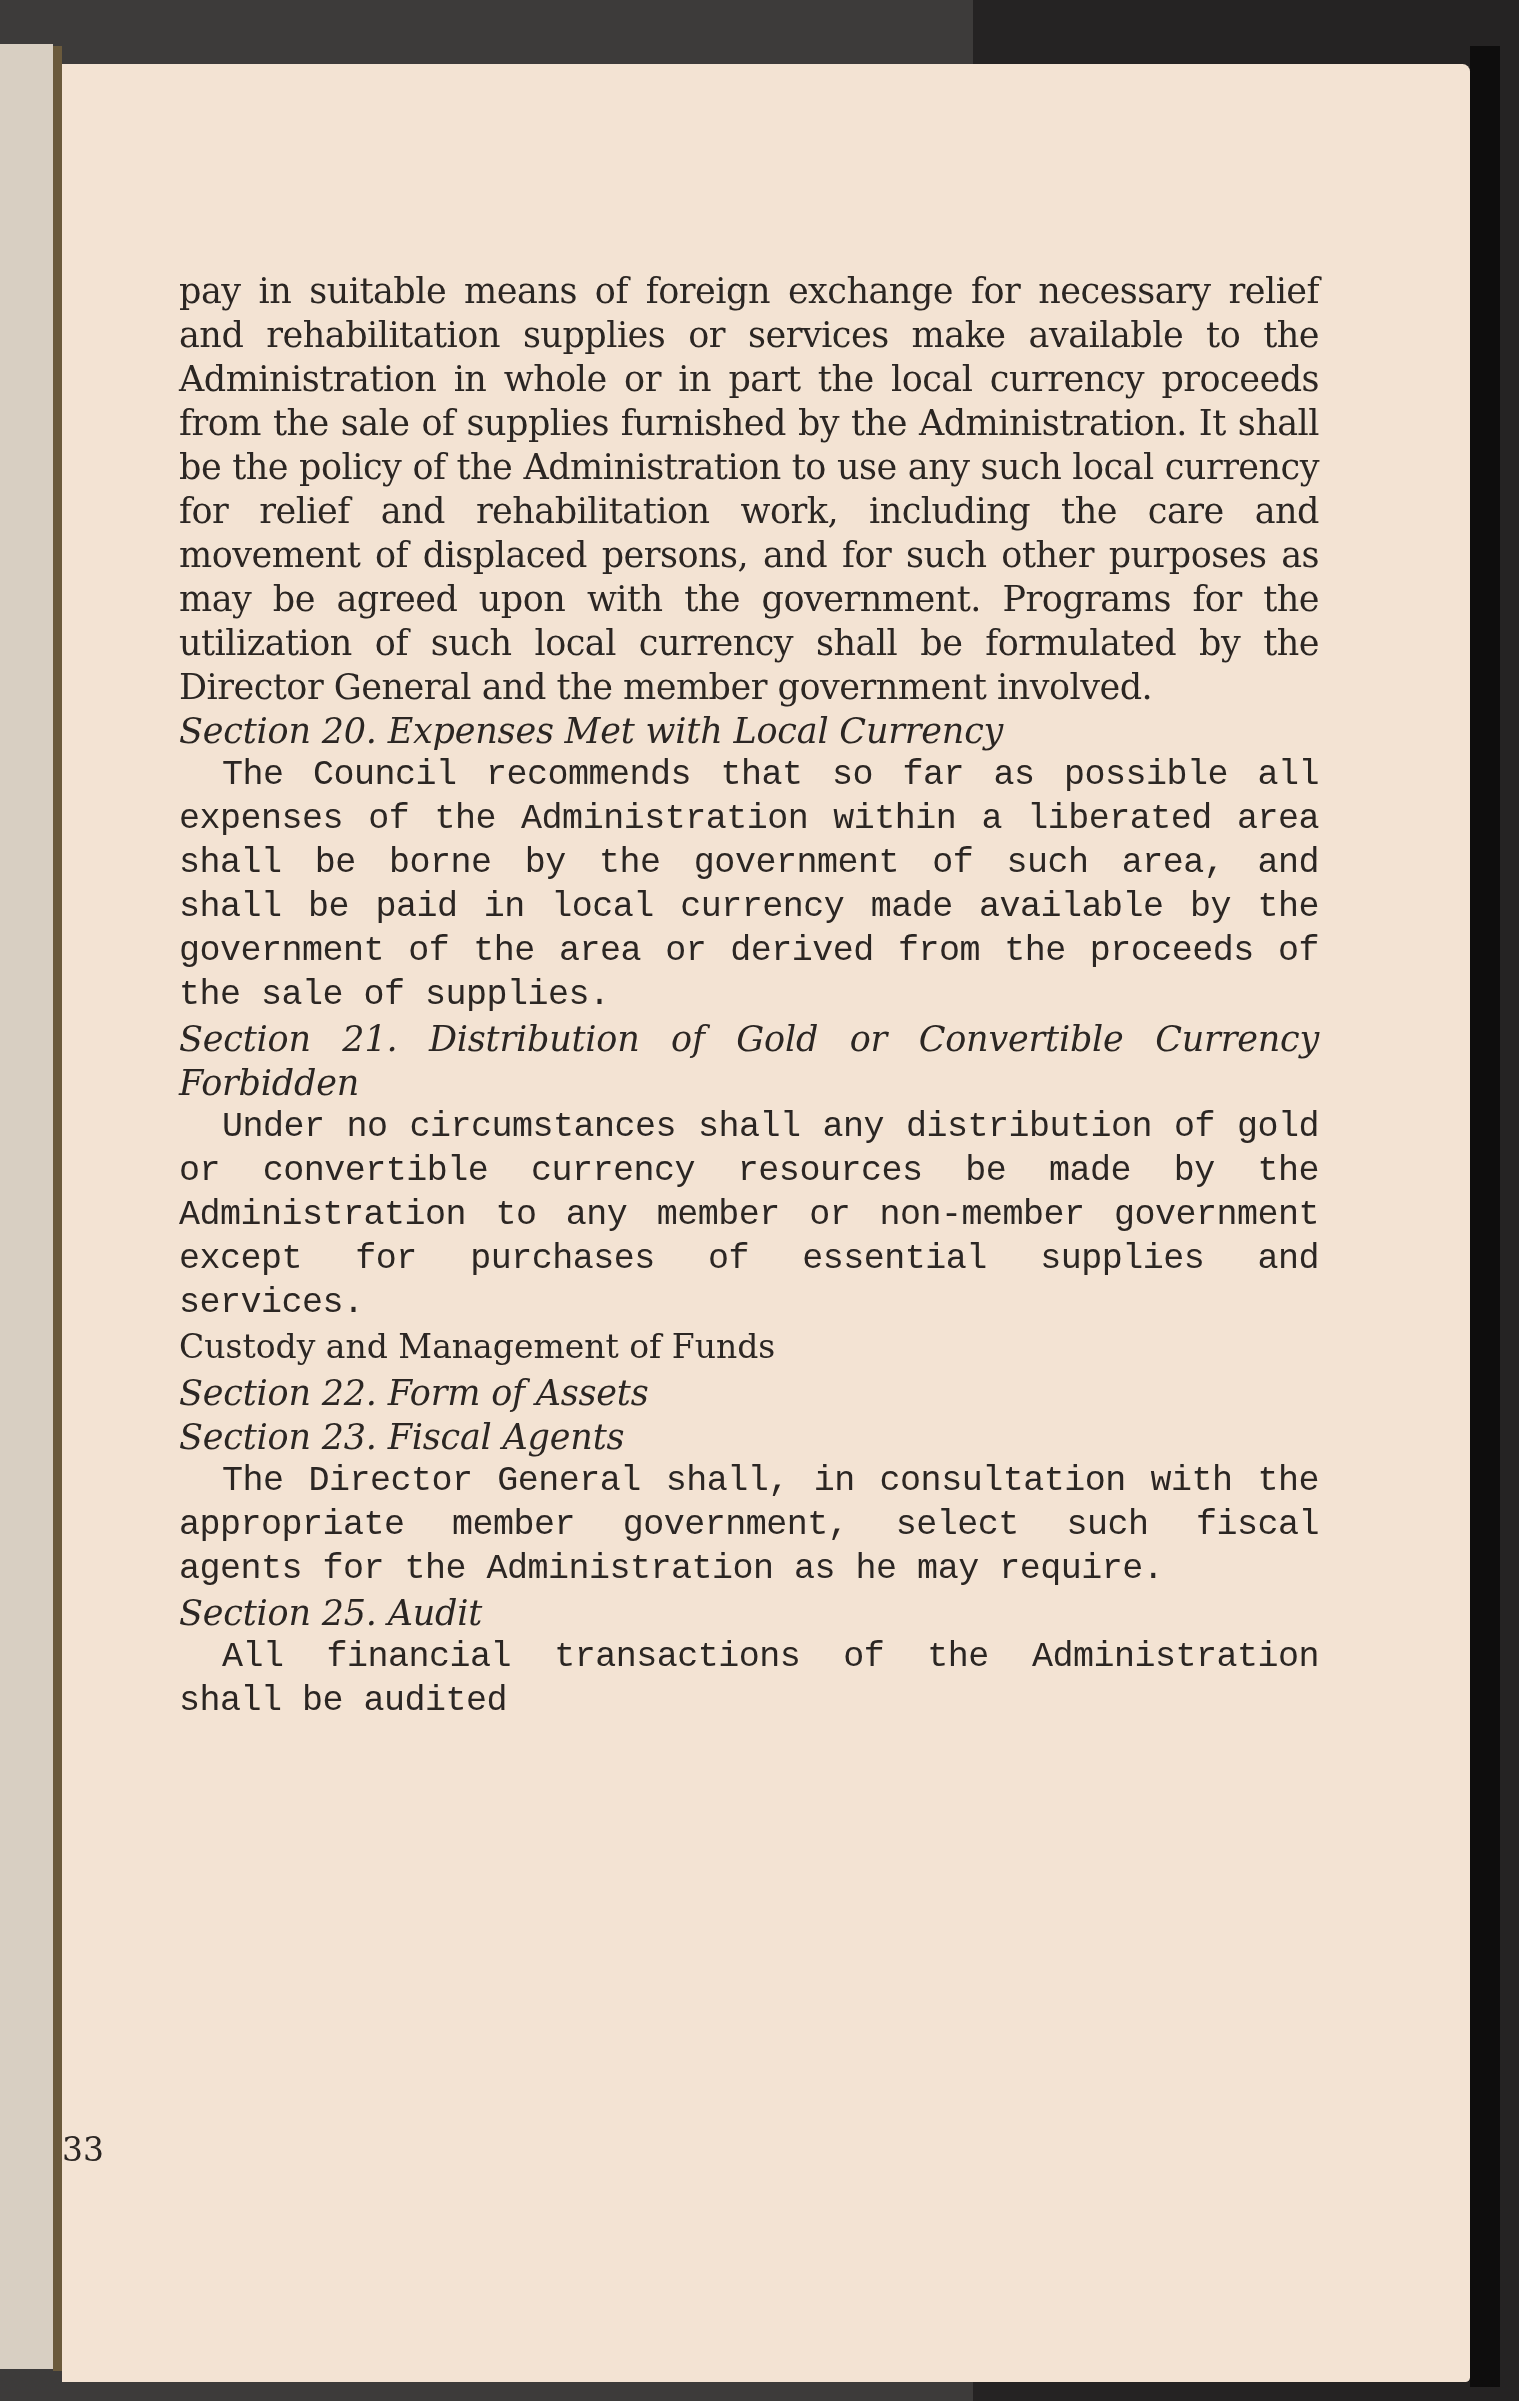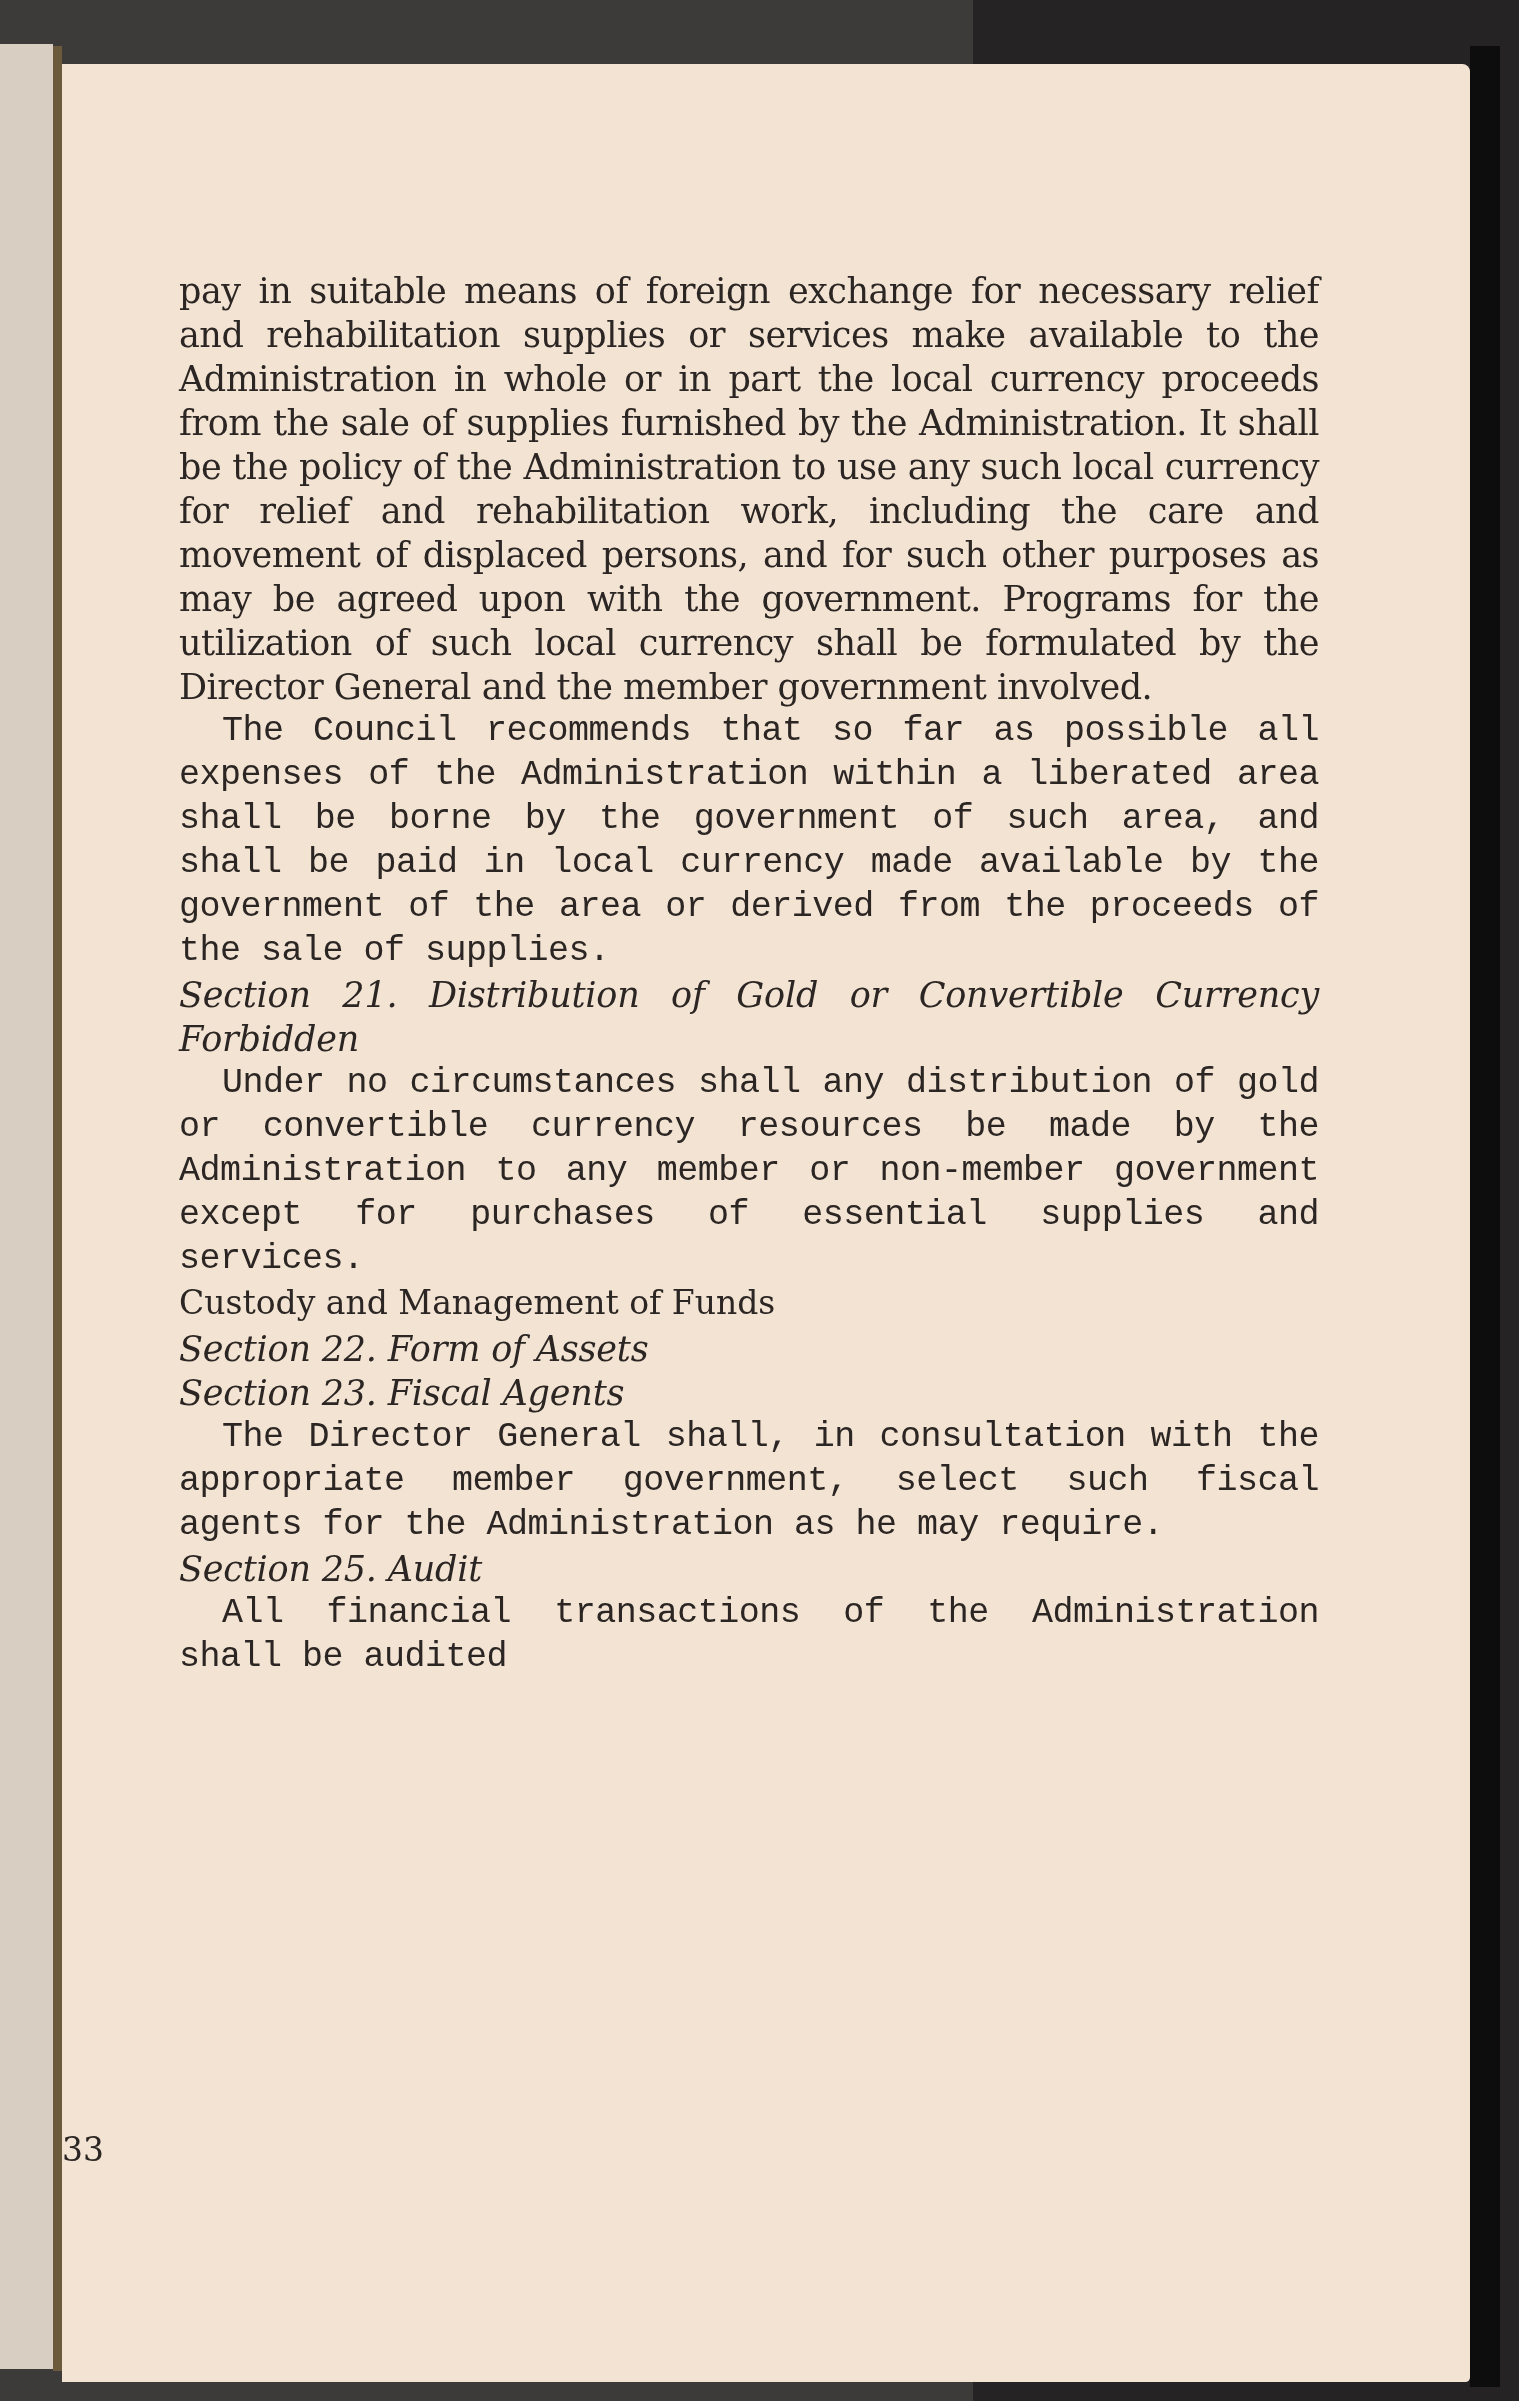--- a/index.html
+++ b/index.html
@@ -54,20 +54,21 @@
 <div class="bg-left"></div>
 <div class="bg-right"></div>
 <div class="facing-page"></div>
 <div class="gutter-shadow"></div>
 <div class="right-shadow"></div>
 
 <div class="page">
   <div class="text-block">
     <p>pay in suitable means of foreign exchange for necessary relief and rehabilitation supplies or services make available to the Administration in whole or in part the local currency proceeds from the sale of supplies furnished by the Administration.  It shall be the policy of the Administration to use any such local currency for relief and rehabilitation work, including the care and movement of displaced persons, and for such other purposes as may be agreed upon with the government.  Programs for the utilization of such local currency shall be formulated by the Director General and the member government involved.</p>
 
+    <p class="section-head">Section 20. Expenses Met with Local Currency</p>
     <p class="indent">The Council recommends that so far as possible all expenses of the Administration within a liberated area shall be borne by the government of such area, and shall be paid in local currency made available by the government of the area or derived from the proceeds of the sale of supplies.</p>
 
     <p class="section-head">Section 21. Distribution of Gold or Convertible Currency Forbidden</p>
     <p class="indent">Under no circumstances shall any distribution of gold or convertible currency resources be made by the Administration to any member or non-member government except for purchases of essential supplies and services.</p>
 
     <p class="group-heading">Custody and Management of Funds</p>
 
     <p class="section-head" style="margin-top:1.5px">Section 22. Form of Assets</p>
 
     <p class="section-head">Section 23. Fiscal Agents</p>

